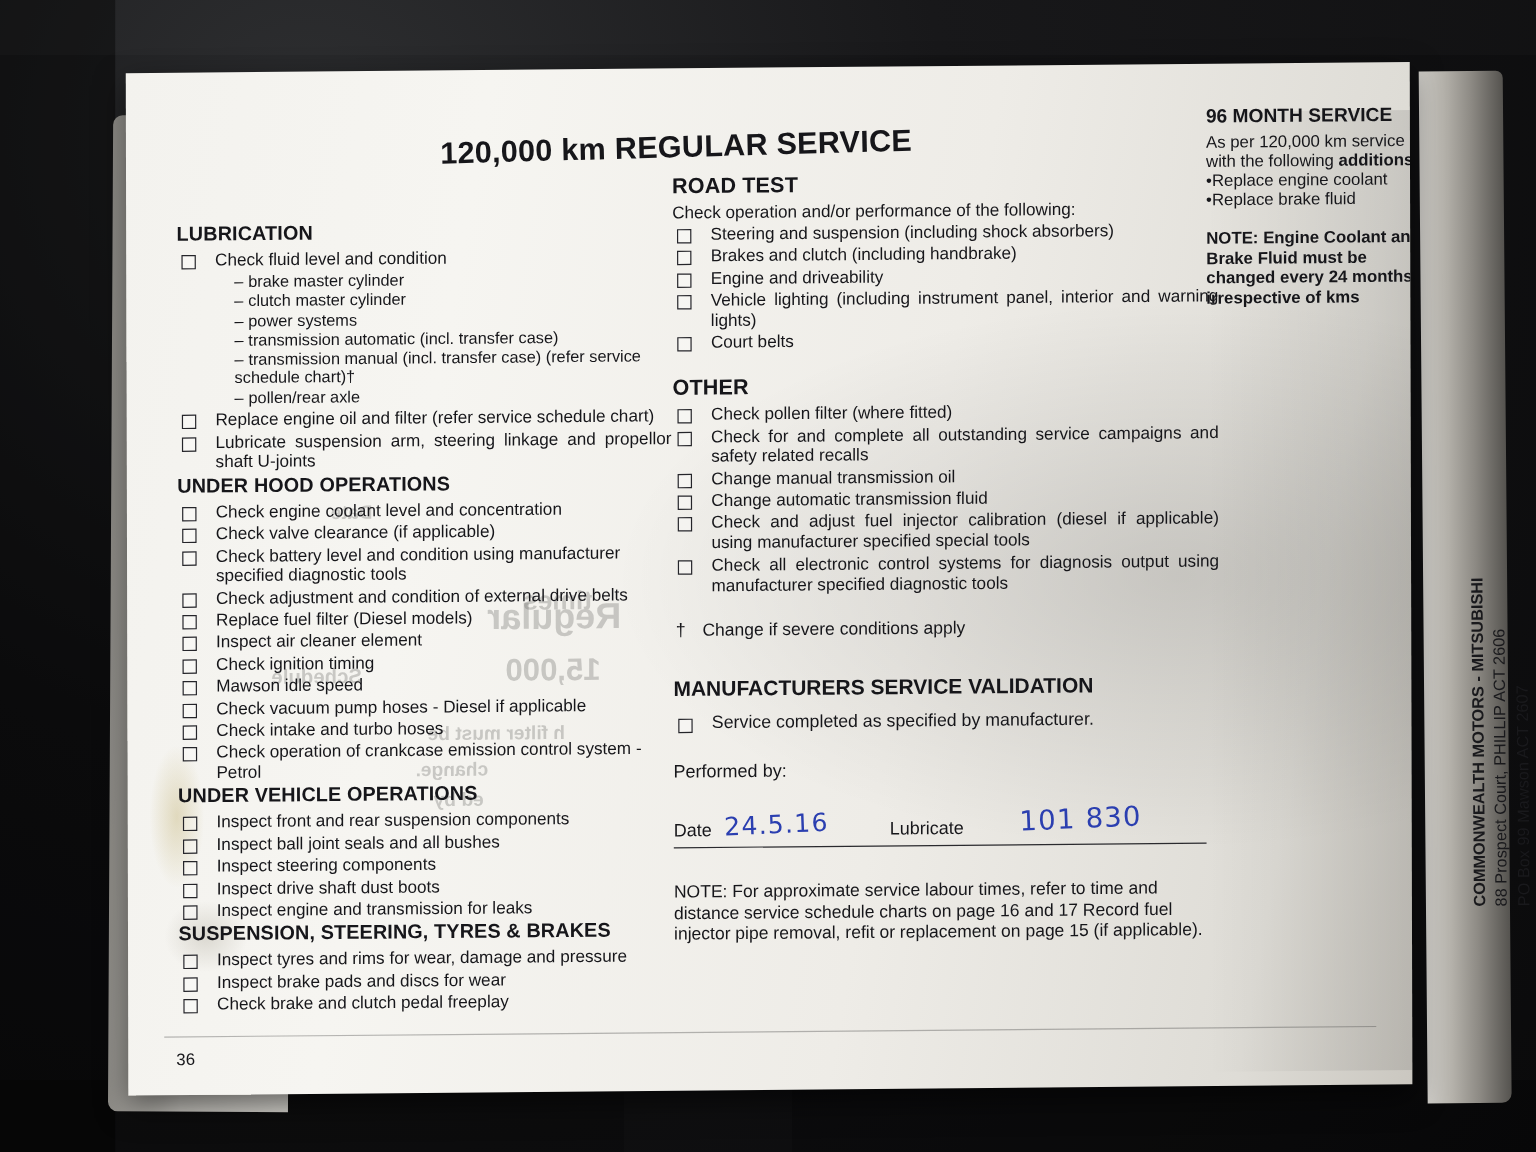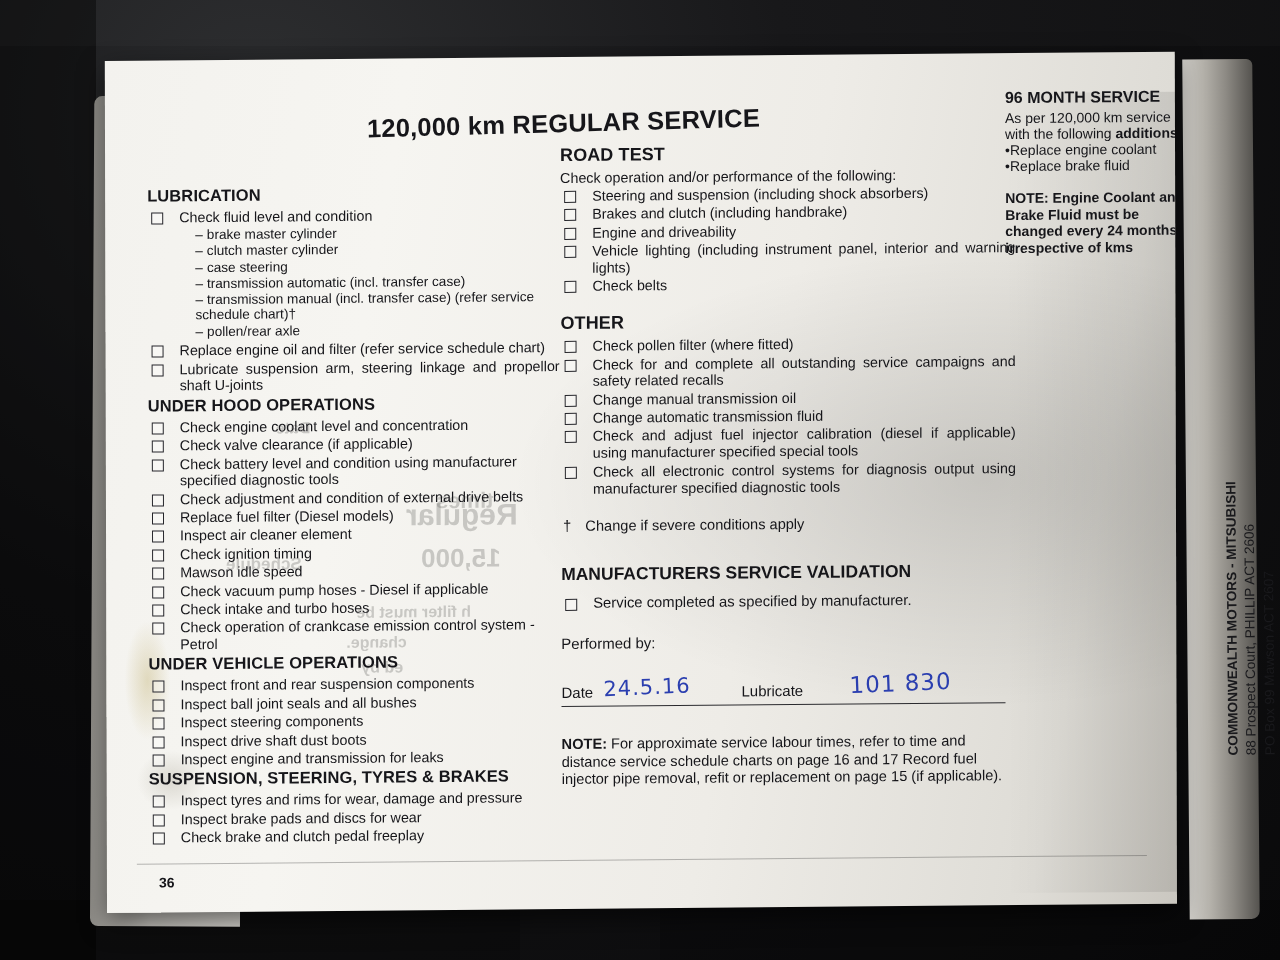--- a/index.html
+++ b/index.html
@@ -198,21 +198,21 @@
     font-family: "DejaVu Sans", sans-serif;
     font-size: 21px;
     letter-spacing: 1px;
     transform: rotate(-2deg);
   }
   .note-block {
     margin-top: 28px;
     font-size: 14.6px;
     line-height: 1.2;
   }
-  .note-block b { font-weight: bold; }
+  .note-block b { font-weight: normal; }
 
   
   .r-title {
     font-size: 16px;
     font-weight: bold;
     margin-bottom: 3px;
   }
   .r-text {
     font-size: 14px;
     line-height: 1.15;
@@ -235,24 +235,24 @@
     white-space: nowrap;
     font-size: 13.6px;
     line-height: 1.35;
     color: #19191c;
     text-align: left;
   }
   #dealer .d1 { font-weight: bold; }
 
   .page-num {
     position: absolute;
-    left: 52px;
+    left: 40px;
     bottom: 22px;
     font-size: 14px;
-    font-weight: bold;
+    font-weight: normal;
   }
   .footer-rule {
     position: absolute;
     left: 30px;
     bottom: 48px;
     width: 1010px;
     border-bottom: 1px solid rgba(60,60,60,0.35);
   }
 </style>
 </head>
@@ -293,21 +293,21 @@
 
           <h2 class="sec">LUBRICATION</h2>
           <ul class="checks">
             <li>
               <span class="box"></span>
               <span>Check fluid level and condition</span>
             </li>
           </ul>
           <div class="sub"><span class="dash">–</span><span>brake master cylinder</span></div>
           <div class="sub"><span class="dash">–</span><span>clutch master cylinder</span></div>
-          <div class="sub"><span class="dash">–</span><span>case steering</span></div>
+          <div class="sub"><span class="dash">–</span><span>power systems</span></div>
           <div class="sub"><span class="dash">–</span><span>transmission automatic (incl. transfer case)</span></div>
           <div class="sub"><span class="dash">–</span><span>transmission manual (incl. transfer case) (refer service schedule chart)†</span></div>
           <div class="sub"><span class="dash">–</span><span>pollen/rear axle</span></div>
 
           <ul class="checks" style="margin-top:3px;">
             <li class="jtext">
               <span class="box"></span>
               <span>Replace engine oil and filter (refer service schedule chart)</span>
             </li>
             <li class="jtext">
@@ -350,21 +350,21 @@
 
         <div class="col-mid">
 
           <h2 class="sec" style="font-size:18px;">ROAD TEST</h2>
           <div style="font-size:14.3px;margin-bottom:2px;">Check operation and/or performance of the following:</div>
           <ul class="checks">
             <li><span class="box"></span><span>Steering and suspension (including shock absorbers)</span></li>
             <li><span class="box"></span><span>Brakes and clutch (including handbrake)</span></li>
             <li><span class="box"></span><span>Engine and driveability</span></li>
             <li class="jtext"><span class="box"></span><span>Vehicle lighting (including instrument panel, interior and warning lights)</span></li>
-            <li><span class="box"></span><span>Check belts</span></li>
+            <li><span class="box"></span><span>Court belts</span></li>
           </ul>
 
           <h2 class="sec" style="font-size:18px;margin-top:18px;">OTHER</h2>
           <ul class="checks">
             <li><span class="box"></span><span>Check pollen filter (where fitted)</span></li>
             <li class="jtext"><span class="box"></span><span>Check for and complete all outstanding service campaigns and safety related recalls</span></li>
             <li><span class="box"></span><span>Change manual transmission oil</span></li>
             <li><span class="box"></span><span>Change automatic transmission fluid</span></li>
             <li class="jtext"><span class="box"></span><span>Check and adjust fuel injector calibration (diesel if applicable) using manufacturer specified special tools</span></li>
             <li class="jtext"><span class="box"></span><span>Check all electronic control systems for diagnosis output using manufacturer specified diagnostic tools</span></li>

